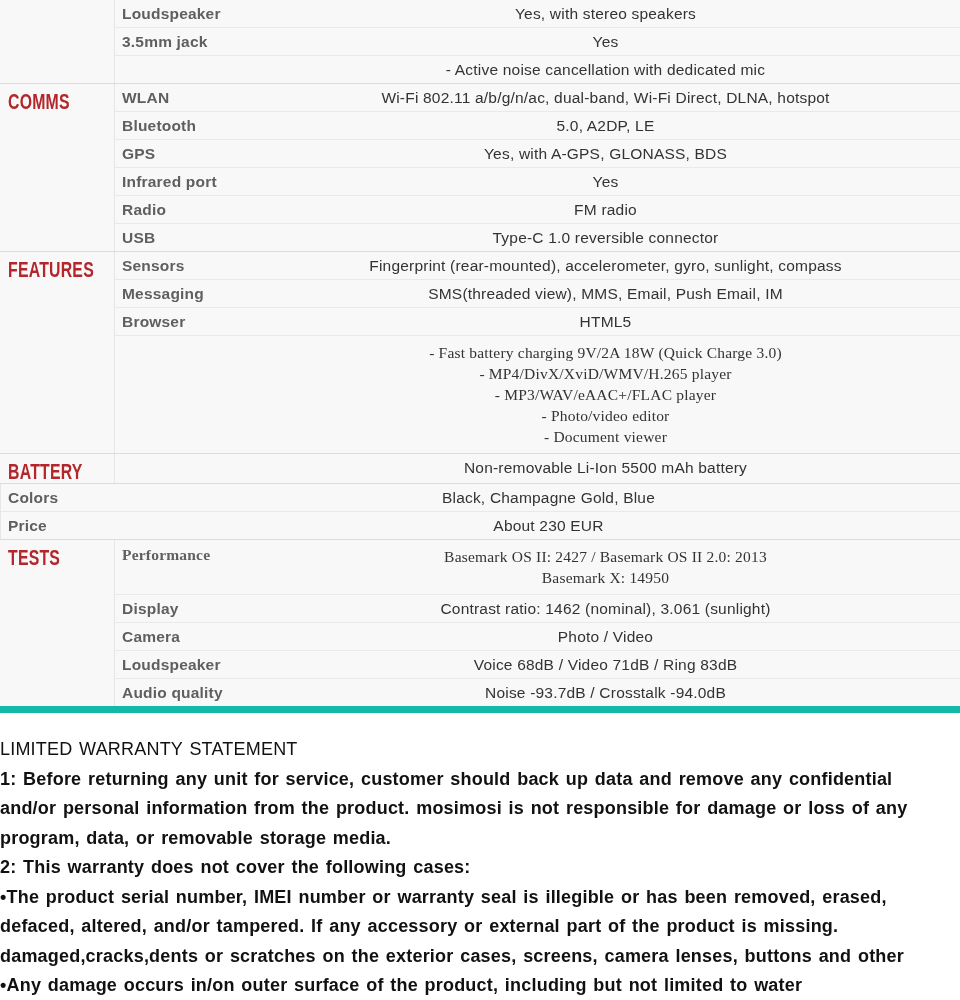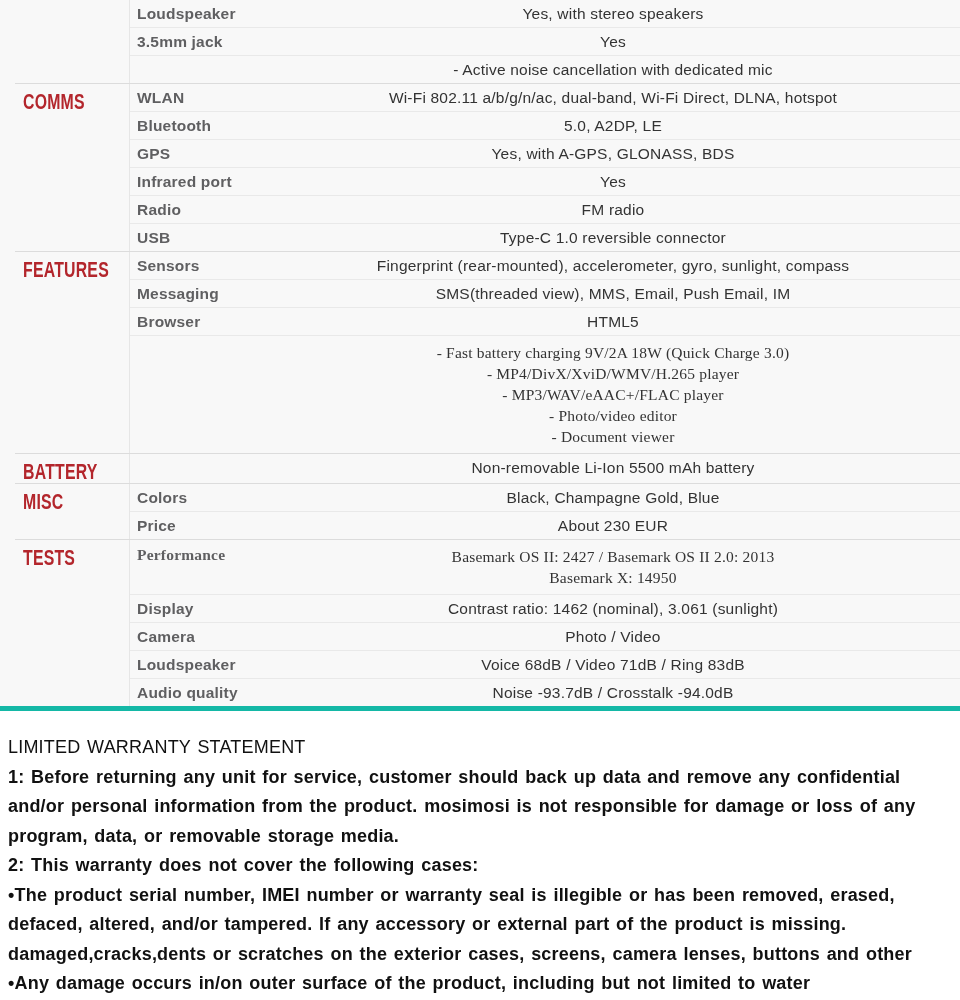--- a/index.html
+++ b/index.html
@@ -4,22 +4,21 @@
 <style>
   html,body{margin:0;padding:0;}
   body{
     width:960px;height:1000px;overflow:hidden;background:#ffffff;
     font-family:"Liberation Sans", sans-serif;
     -webkit-font-smoothing:antialiased;
   }
   
   .spec-table{
     background:#f8f8f8;
-    border-bottom:5px solid #14b8a6;
-    padding-left:15px;
+    border-bottom:7px solid #14b8a6;
   }
   .spec-section{
     display:flex;
     border-top:1px solid #dcdcdc;
   }
   .spec-section:first-child{border-top:none;}
   .section-label{
     flex:0 0 114px;width:114px;box-sizing:border-box;
     padding:7px 0 0 8px;
   }
@@ -49,21 +48,21 @@
   .spec-value{
     flex:1;min-width:0;padding-right:10px;
     font-size:15.5px;line-height:17px;color:#333333;
     letter-spacing:0.2px;
     text-align:center;
   }
   .spec-row.multi .spec-value{line-height:21px;}
   .value-line{display:block;}
   
   .warranty{
-    padding:22px 4px 0 8px;
+    padding:22px 4px 0 0;
     color:#111111;
     font-size:18px;line-height:29.5px;
     letter-spacing:0.2px;word-spacing:1.5px;
   }
   .warranty-title{display:block;}
   .warranty-line{display:block;font-weight:bold;}
 </style>
 </head>
 <body>
 
@@ -192,23 +191,20 @@
   <div class="spec-row">
     <div class="spec-attr"></div>
     <div class="spec-value">
             <span class="value-line">Non-removable Li-Ion 5500 mAh battery</span>
           </div>
   </div>
 </div>
   </div>
 
   <div class="spec-section">
-    <div class="section-label">
-      <span class="label-text" style="color: rgb(179, 38, 44);">MISC</span>
-    </div>
     <div class="section-rows">
   <div class="spec-row">
     <div class="spec-attr">Colors</div>
     <div class="spec-value">
             <span class="value-line">Black, Champagne Gold, Blue</span>
           </div>
   </div>
 
   <div class="spec-row">
     <div class="spec-attr">Price</div>

